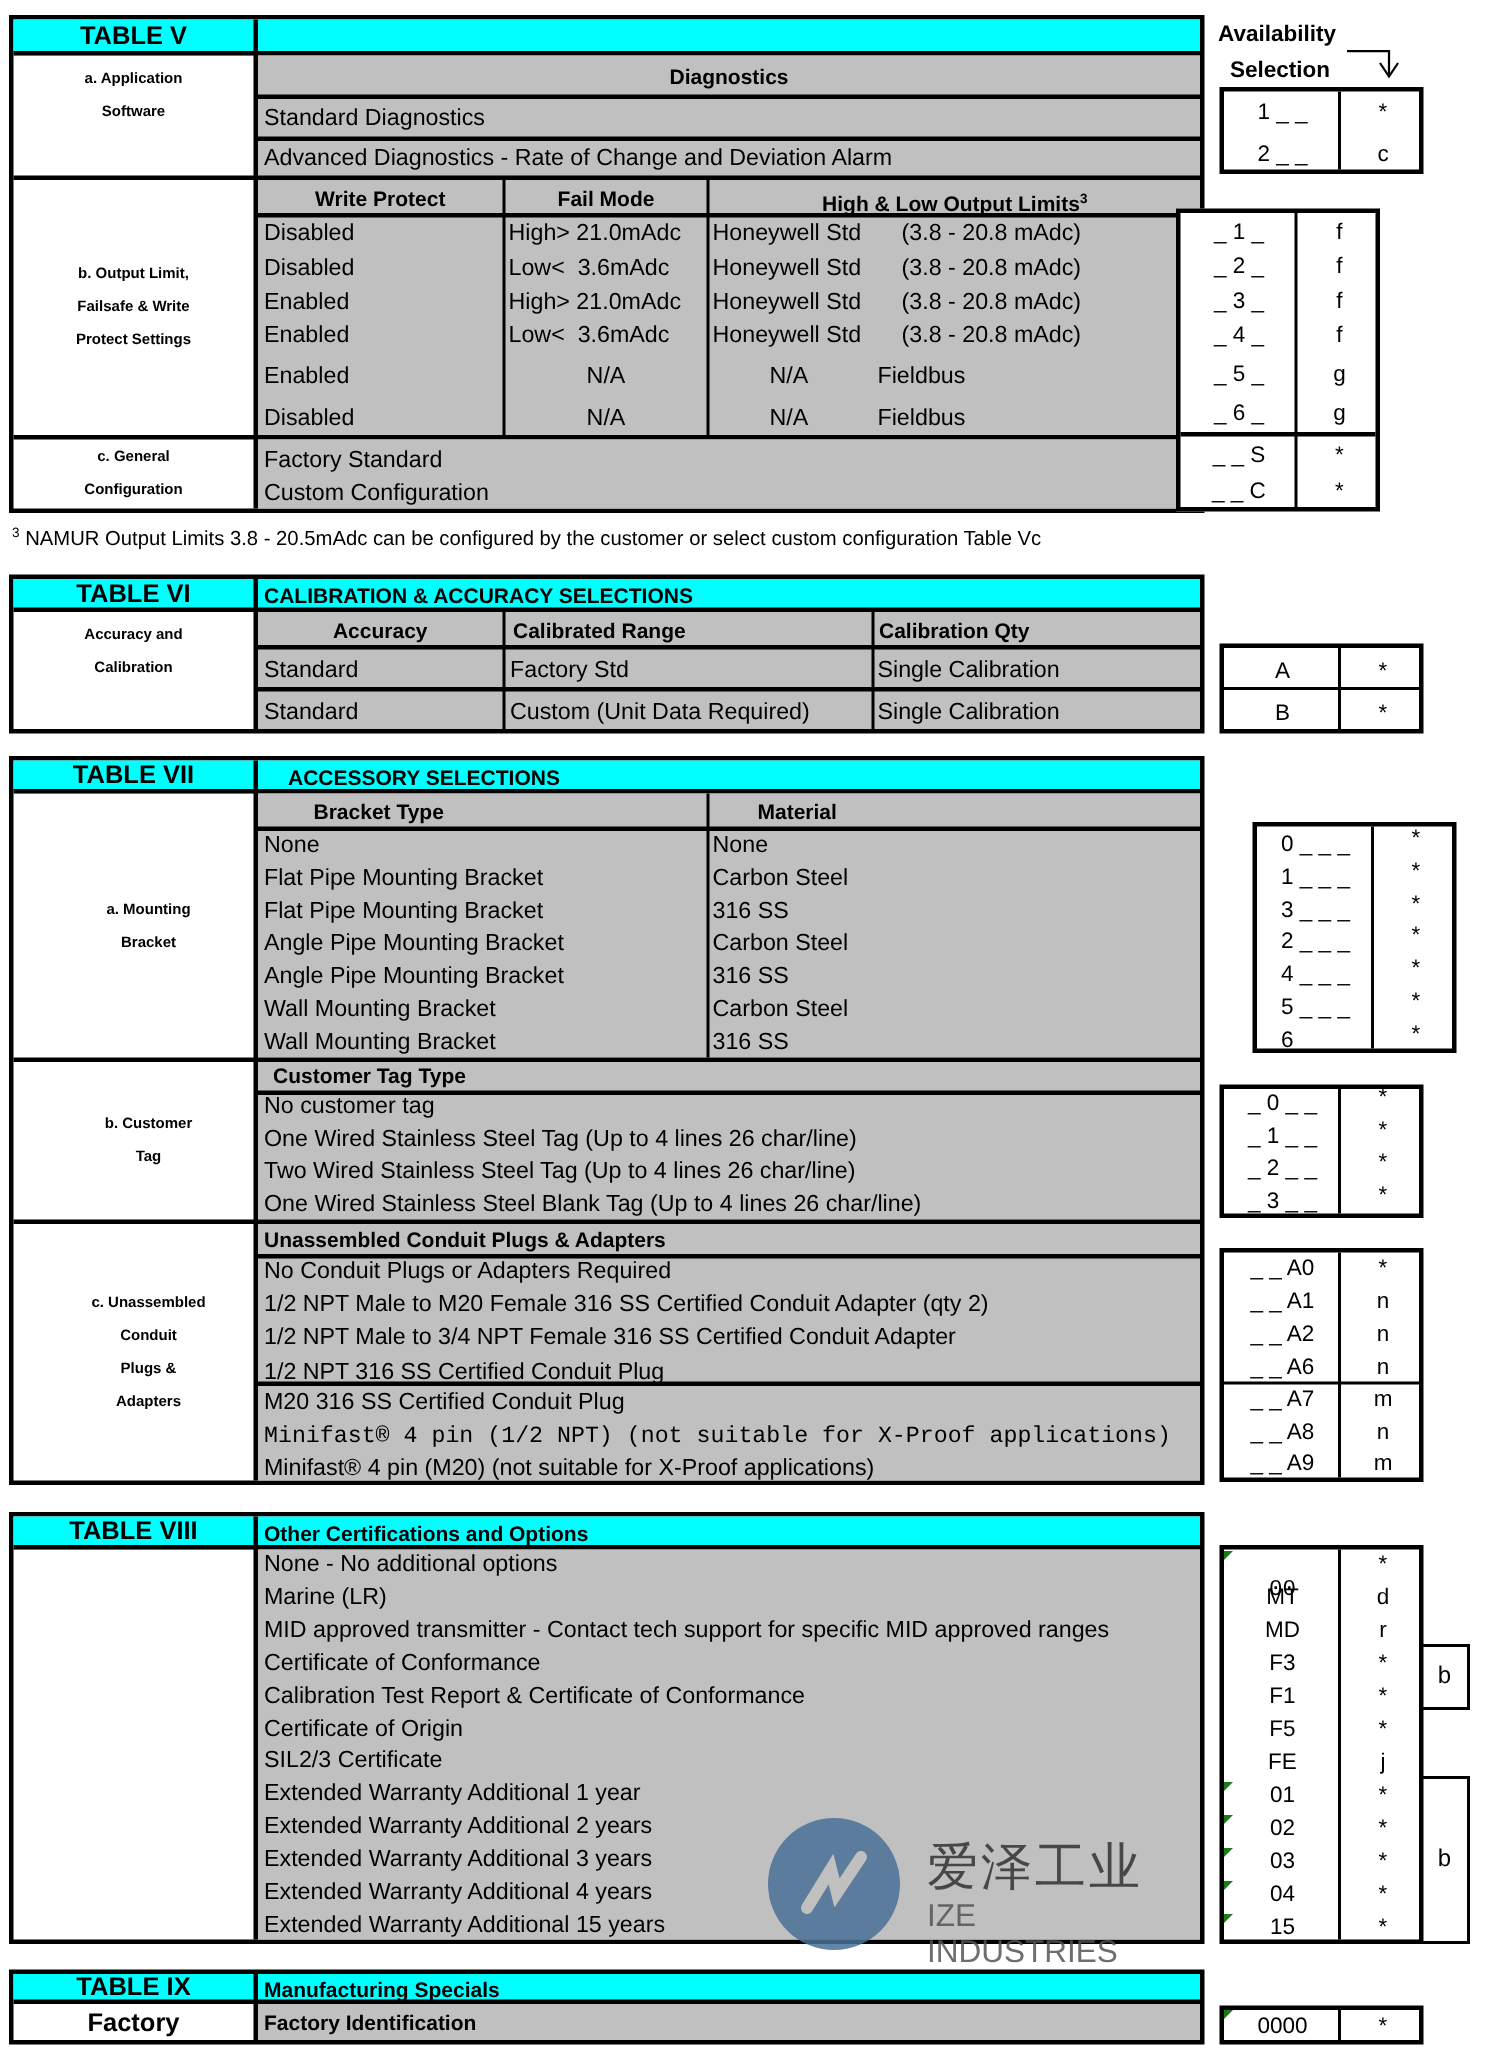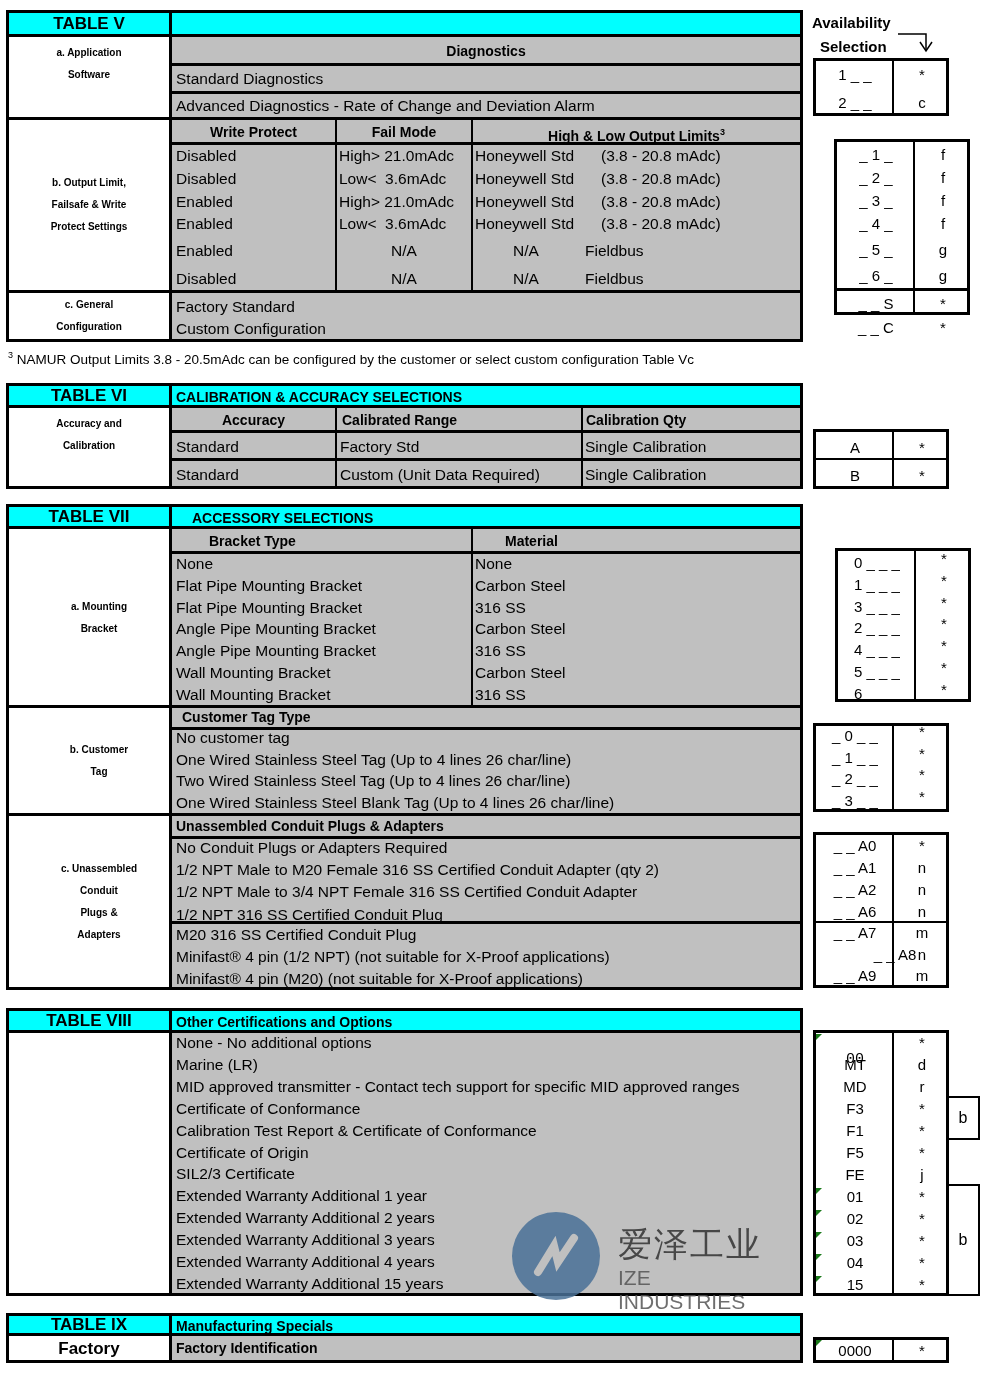--- a/index.html
+++ b/index.html
@@ -103,21 +103,21 @@
   <div class="t" style="left:167px;top:306px;">Custom Configuration</div>
 </div>
 
 <div class="sel" style="left:813px;top:58px;width:136px;height:58px;">
   <div class="c1"></div>
   <div class="st codeA" style="top:4px;">1 _ _</div>
   <div class="st codeB" style="top:4px;">*</div>
   <div class="st codeA" style="top:32px;">2 _ _</div>
   <div class="st codeB" style="top:32px;">c</div>
 </div>
-<div class="sel" style="left:834px;top:139px;width:136px;height:176px;">
+<div class="sel" style="left:784px;top:139px;width:136px;height:202px;">
   <div class="c1"></div>
   <div id="t5b-sel">
       <div class="st codeA" style="top: 3px;">_ 1 _</div>
       <div class="st codeB" style="top: 3px;">f</div>
       <div class="st codeA" style="top: 26px;">_ 2 _</div>
       <div class="st codeB" style="top: 26px;">f</div>
       <div class="st codeA" style="top: 49px;">_ 3 _</div>
       <div class="st codeB" style="top: 49px;">f</div>
       <div class="st codeA" style="top: 72px;">_ 4 _</div>
       <div class="st codeB" style="top: 72px;">f</div>
@@ -227,21 +227,21 @@
   <div class="abs gray" style="left:163px;top:309px;width:628px;height:171px;"></div>
   <div class="th" style="left:167px;top:309px;">Unassembled Conduit Plugs &amp; Adapters</div>
   <div class="hline" style="left:163px;top:329px;width:628px;"></div>
   <div class="hline" style="left:163px;top:414px;width:628px;"></div>
   <div id="t7c-rows">
       <div class="t" style="left: 167px; top: 331px;">No Conduit Plugs or Adapters Required</div>
       <div class="t" style="left: 167px; top: 353px;">1/2 NPT Male to M20 Female 316 SS Certified Conduit Adapter (qty 2)</div>
       <div class="t" style="left: 167px; top: 375px;">1/2 NPT Male to 3/4 NPT Female 316 SS Certified Conduit Adapter</div>
       <div class="t" style="left: 167px; top: 398px;">1/2 NPT 316 SS Certified Conduit Plug</div>
       <div class="t" style="left: 167px; top: 418px;">M20 316 SS Certified Conduit Plug</div>
-      <div class="t" style="left: 167px; top: 440px;">Minifast® 4 pin (1/2 NPT) (not suitable for X-Proof applications)</div>
+      <div class="t" style="left: 167px; top: 440px; font-family: Liberation Mono, monospace;">Minifast® 4 pin (1/2 NPT) (not suitable for X-Proof applications)</div>
       <div class="t" style="left: 167px; top: 462px;">Minifast® 4 pin (M20) (not suitable for X-Proof applications)</div>
     </div>
 </div>
 
 <div class="sel" style="left:835px;top:548px;width:136px;height:154px;">
   <div class="c1"></div>
   <div id="t7a-sel">
       <div class="st codeA" style="top: 2px;">0 _ _ _</div>
       <div class="st codeB" style="top: -2px;">*</div>
       <div class="st codeA" style="top: 23.8px;">1 _ _ _</div>
@@ -278,21 +278,21 @@
       <div class="st codeA" style="top: 1px;">_ _ A0</div>
       <div class="st codeB" style="top: 1px;">*</div>
       <div class="st codeA" style="top: 23px;">_ _ A1</div>
       <div class="st codeB" style="top: 23px;">n</div>
       <div class="st codeA" style="top: 45px;">_ _ A2</div>
       <div class="st codeB" style="top: 45px;">n</div>
       <div class="st codeA" style="top: 67px;">_ _ A6</div>
       <div class="st codeB" style="top: 67px;">n</div>
       <div class="st codeA" style="top: 88px;">_ _ A7</div>
       <div class="st codeB" style="top: 88px;">m</div>
-      <div class="st codeA" style="top: 110px; margin-left: 40px;">_ _ A8</div>
+      <div class="st codeA" style="top: 110px;">_ _ A8</div>
       <div class="st codeB" style="top: 110px;">n</div>
       <div class="st codeA" style="top: 131px;">_ _ A9</div>
       <div class="st codeB" style="top: 131px;">m</div>
     </div>
 </div>
 
 <div class="abs bx" style="left:6px;top:1008px;width:797px;height:288px;">
   <div class="abs cyan" style="left:0;top:0;width:791px;height:22px;border-bottom:3px solid #000;"></div>
   <div class="abs hdr-left" style="left:0;top:-1px;width:160px;">TABLE VIII</div>
   <div class="vline" style="left:160px;top:0;height:282px;width:3px;"></div>

